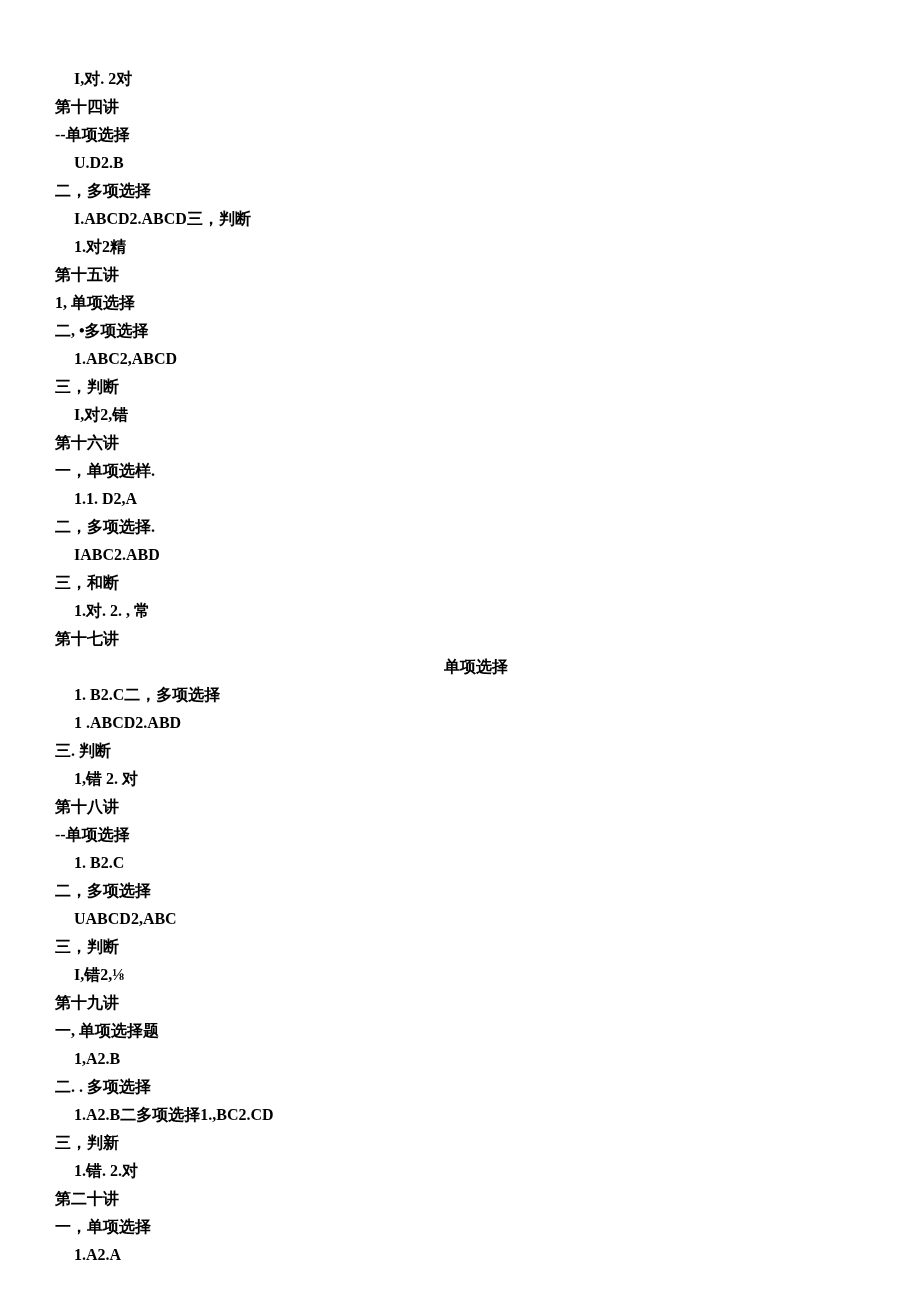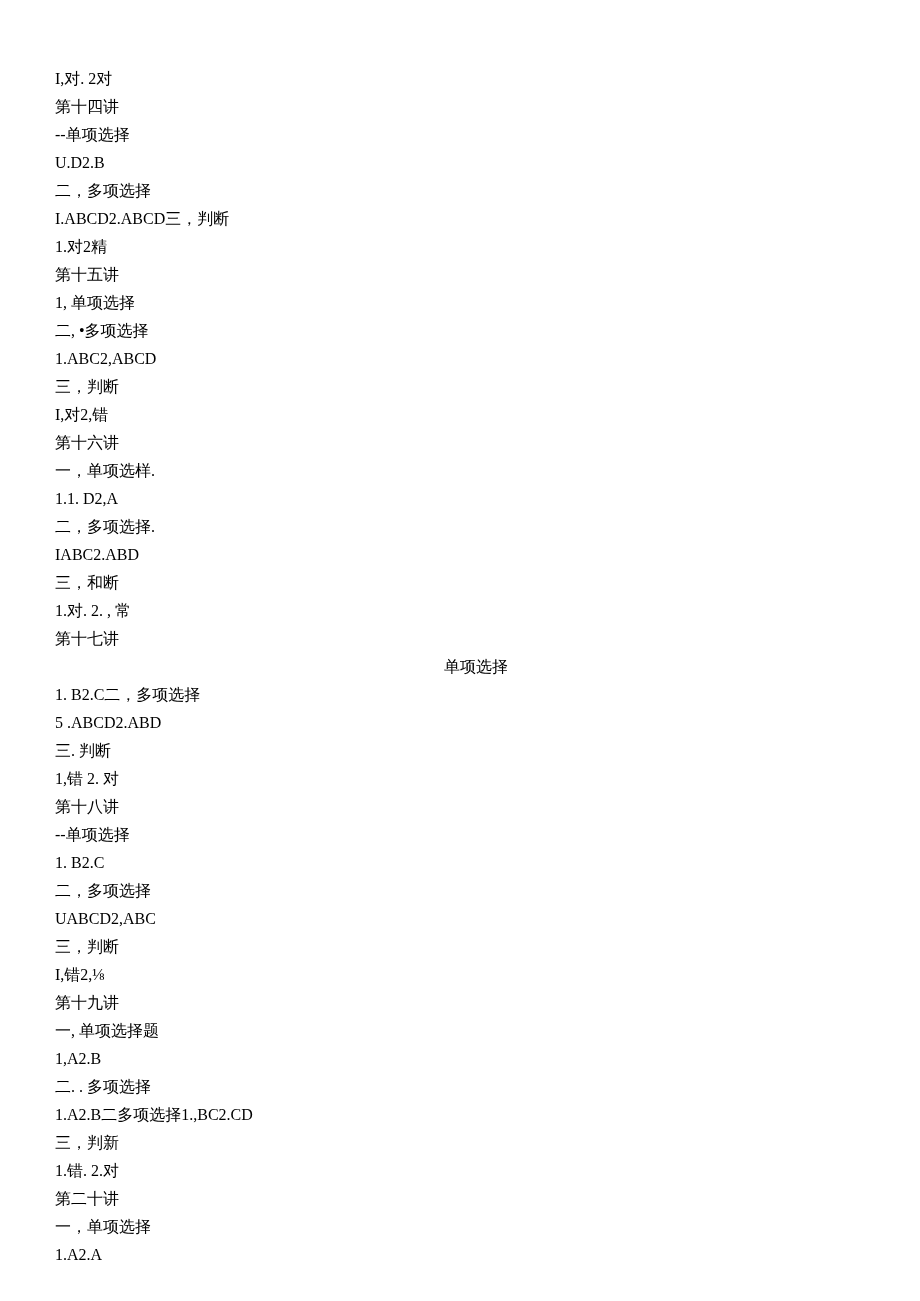--- a/index.html
+++ b/index.html
@@ -8,24 +8,26 @@
     font-family: "SimSun", "Times New Roman", serif;
     font-size: 16px;
     line-height: 1.75;
     color: #000;
     background: #fff;
     width: 920px;
     box-sizing: border-box;
   }
   .line {
     display: block;
+    font-weight: bold;
   }
   .bold {
     font-family: "Times New Roman", "SimSun", serif;
-    font-weight: normal;
+    font-weight: bold;
+    margin-left: 19px;
   }
   .indent {
     padding-left: 2em;
     text-align: center;
   }
 </style>
 </head>
 <body>
 
 <div id="content">
@@ -45,21 +47,21 @@
     <div class="line ">第十六讲</div>
     <div class="line ">一，单项选样.</div>
     <div class="line bold">1.1.  D2,A</div>
     <div class="line ">二，多项选择.</div>
     <div class="line bold">IABC2.ABD</div>
     <div class="line ">三，和断</div>
     <div class="line bold">1.对. 2. , 常</div>
     <div class="line ">第十七讲</div>
     <div class="line indent">单项选择</div>
     <div class="line bold">1.   B2.C二，多项选择</div>
-    <div class="line bold">5    .ABCD2.ABD</div>
+    <div class="line bold">1    .ABCD2.ABD</div>
     <div class="line ">三. 判断</div>
     <div class="line bold">1,错        2. 对</div>
     <div class="line ">第十八讲</div>
     <div class="line ">--单项选择</div>
     <div class="line bold">1.   B2.C</div>
     <div class="line ">二，多项选择</div>
     <div class="line bold">UABCD2,ABC</div>
     <div class="line ">三，判断</div>
     <div class="line bold">I,错2,⅛</div>
     <div class="line ">第十九讲</div>

